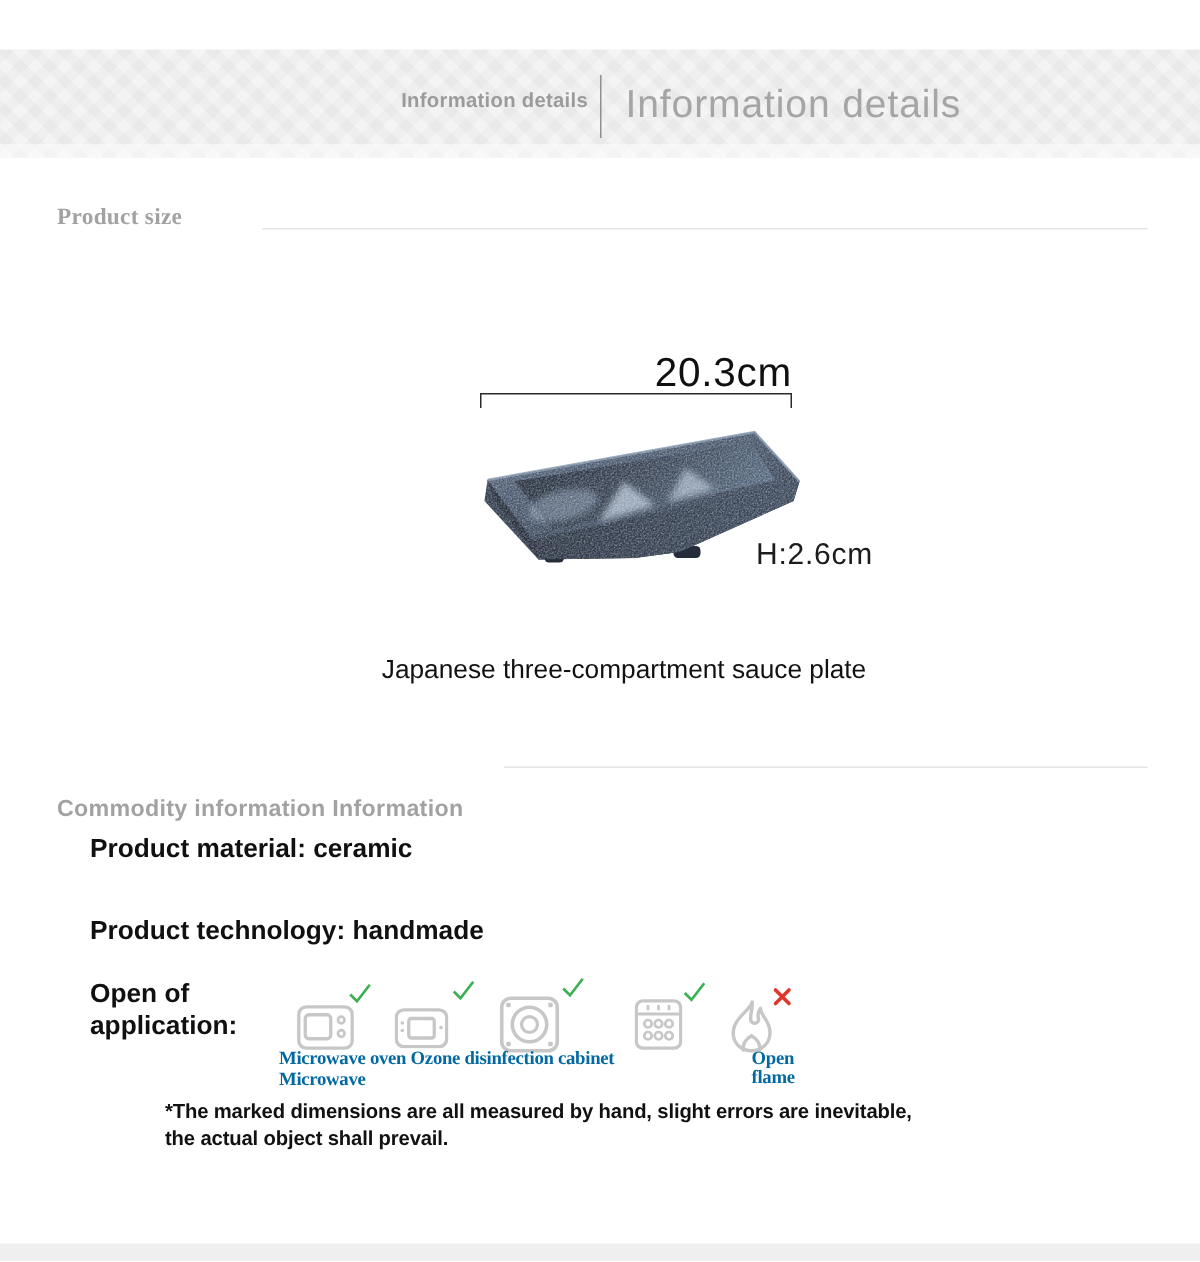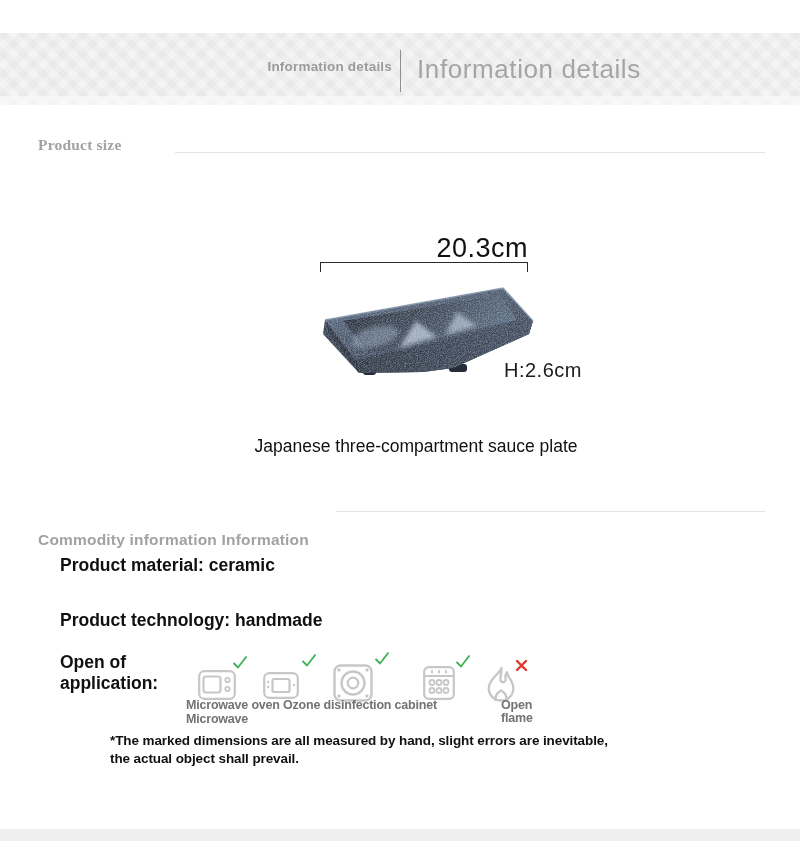--- a/index.html
+++ b/index.html
@@ -64,22 +64,22 @@
     font-size:17.5px;font-weight:normal;color:#111;
   }
 
   
   .body-line{
     font-size:17.5px;font-weight:bold;color:#101010;
   }
   .scope-label{width:130px;line-height:1.18;}
 
   .app-label{
-    font-size:12.5px;font-weight:bold;color:#737373;letter-spacing:-.2px;
-    white-space:pre-line;line-height:1.06;
+    font-size:12.5px;font-weight:bold;color:#0369a1;letter-spacing:-.2px;
+    white-space:pre-line;line-height:1.06;font-family:Liberation Serif, serif;
   }
   .footnote{
     left:110px;top:732px;width:620px;
     font-size:13.5px;font-weight:bold;color:#111;
     line-height:1.34;white-space:pre-line;letter-spacing:-.1px;
   }
   .bottom-strip{
     left:0;top:829px;width:800px;height:12px;background:#efefef;
   }
   .appicon svg{display:block;}

